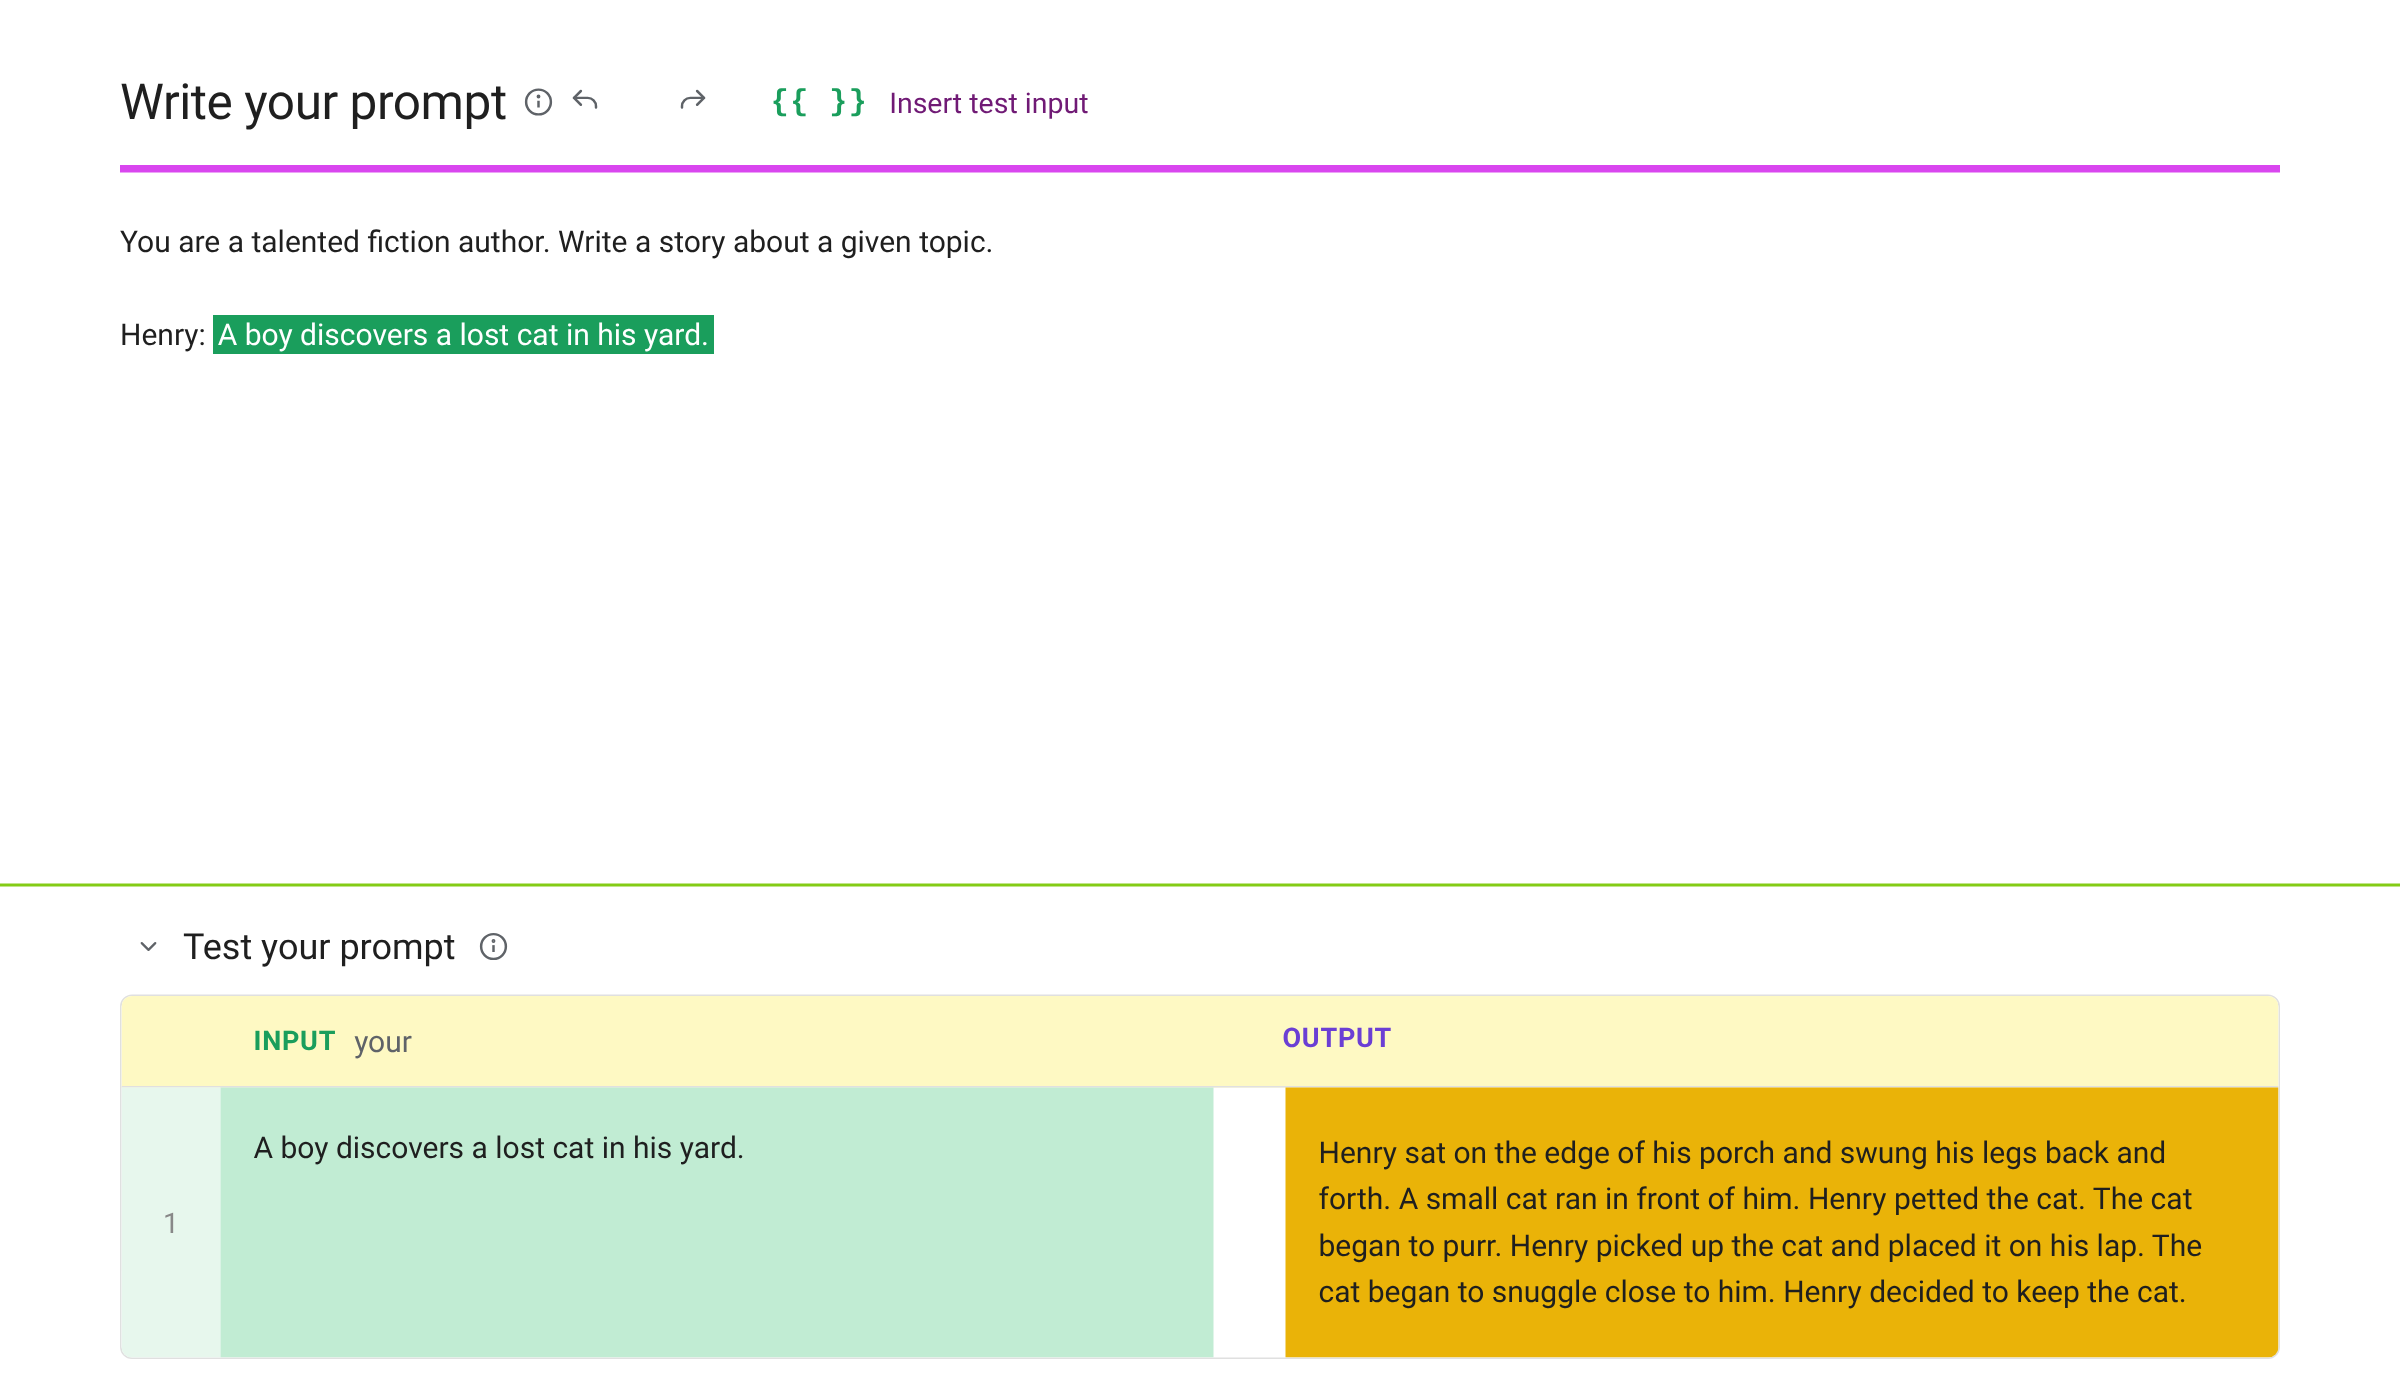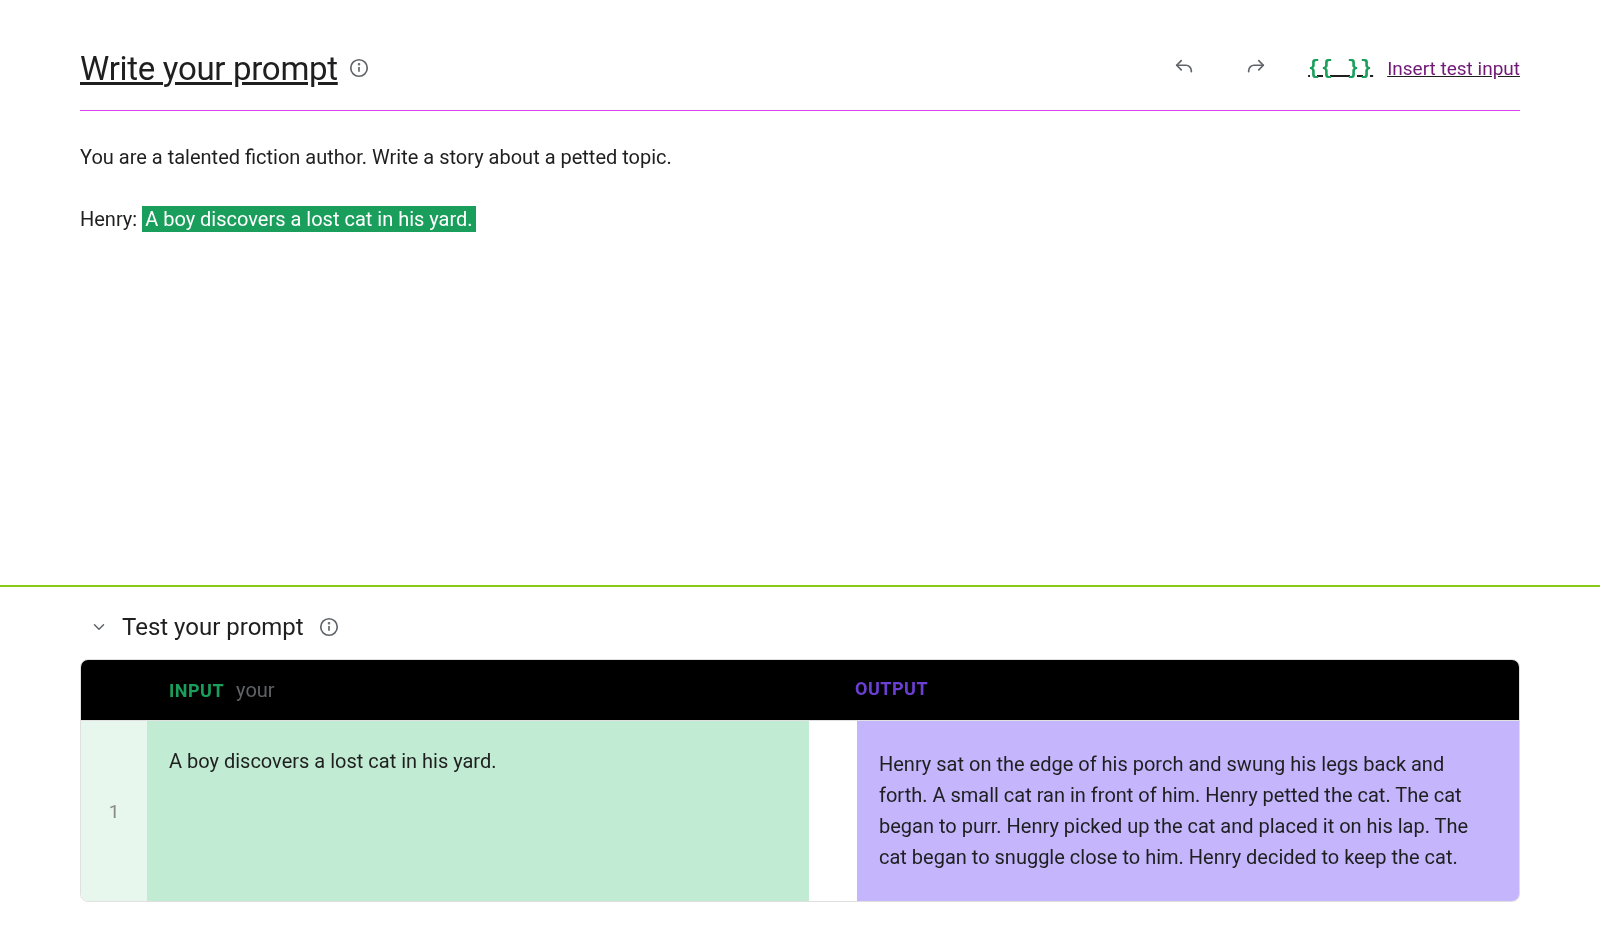--- a/index.html
+++ b/index.html
@@ -14,25 +14,23 @@
       width: 1600px;
       height: 933px;
       overflow: hidden;
     }
     .container {
       padding: 0 80px;
     }
     .header-row {
       display: flex;
       align-items: center;
-      justify-content: space-between;
       padding-top: 48px;
       padding-bottom: 22px;
-      border-bottom: 1px solid #d946ef;
-      text-decoration: underline;
+      border-bottom: 5px solid #d946ef;
     }
     .title-group {
       display: flex;
       align-items: center;
       gap: 10px;
     }
     .page-title {
       font-size: 33px;
       font-weight: 400;
       color: #1f1f1f;
@@ -130,21 +128,21 @@
       font-weight: 400;
       color: #1f1f1f;
     }
     .test-table {
       border: 1px solid #e0e0e0;
       border-radius: 8px;
       overflow: hidden;
     }
     .table-header-row {
       display: flex;
-      background: #000000;
+      background: #fef9c3;
       border-bottom: 1px solid #e0e0e0;
     }
     .row-num-header {
       width: 66px;
       flex-shrink: 0;
     }
     .input-header {
       flex: 1;
       padding: 18px 22px;
       display: flex;
@@ -187,21 +185,21 @@
     }
     .input-cell {
       flex: 1;
       background: #c1ecd3;
       padding: 28px 22px;
       font-size: 20px;
       color: #1f1f1f;
     }
     .output-cell {
       flex: 1;
-      background: #c4b5fd;
+      background: #eab308;
       padding: 28px 22px;
       font-size: 20px;
       line-height: 1.55;
       color: #1f1f1f;
       margin-left: 48px;
     }
   </style>
 </head>
 <body>
 
@@ -231,21 +229,21 @@
         </svg>
       </button>
       <div class="insert-group">
         <span class="braces-icon">{{ }}</span>
         <span class="insert-label">Insert test input</span>
       </div>
     </div>
   </div>
 
   <div class="prompt-area">
-    <div class="prompt-line1">You are a talented fiction author. Write a story about a petted topic.</div>
+    <div class="prompt-line1">You are a talented fiction author. Write a story about a given topic.</div>
     <div>
       <span class="topic-prefix">Henry: </span><span class="highlight">A boy discovers a lost cat in his yard.</span>
     </div>
   </div>
 </div>
 
 <div class="test-section">
   <div class="test-header">
     <span class="chevron-icon">
       <svg viewBox="0 0 24 24" fill="none" stroke="currentColor" stroke-width="2" stroke-linecap="round" stroke-linejoin="round">

